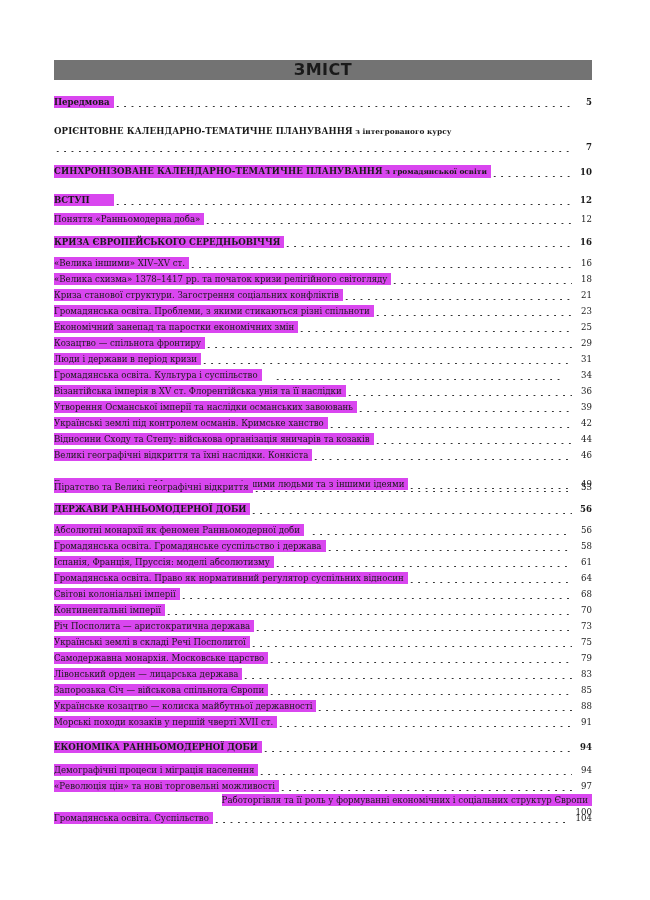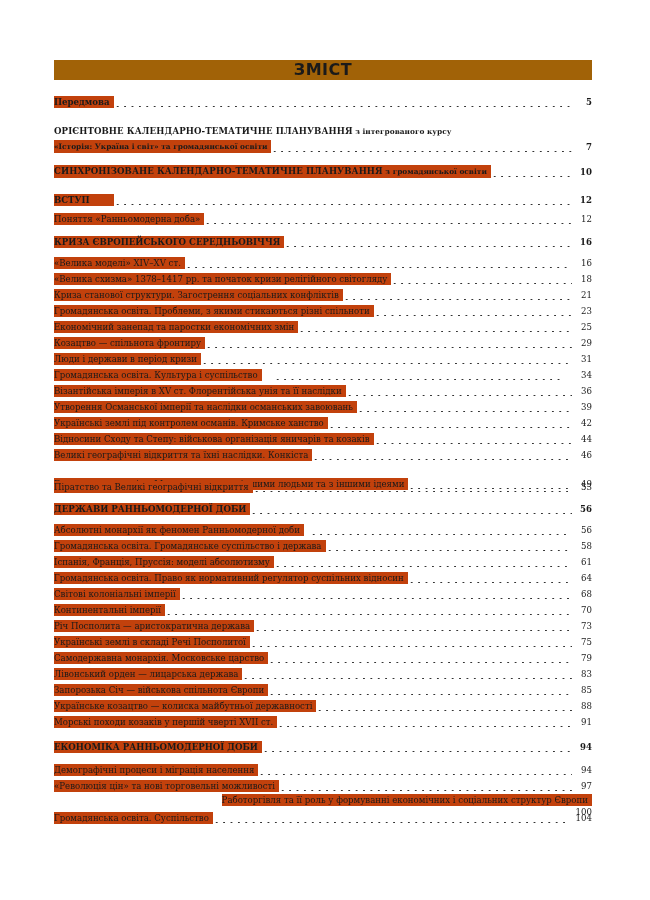--- a/index.html
+++ b/index.html
@@ -1,25 +1,25 @@
 <!DOCTYPE html>
 <html><head>
   <meta charset="utf-8">
   <style>
     html, body { margin: 0; padding: 0; background: #ffffff; }
     body { width: 650px; height: 900px; position: relative; overflow: hidden;
            font-family: "DejaVu Serif", "Liberation Serif", serif; color: #1a1a1a; }
     .title-bar { position: absolute; left: 54px; top: 60px; width: 538px; height: 20px;
-                 background: #a16207; text-align: center; }
+                 background: #737373; text-align: center; }
     .title-bar span { font-family: "DejaVu Sans", "Liberation Sans", sans-serif; font-weight: bold;
                       font-size: 16px; line-height: 20px; letter-spacing: 0.5px; color: #1a1a1a; }
     .toc { position: absolute; left: 54px; top: 94px; width: 538px; }
     .row { position: absolute; left: 0; width: 538px; height: 14px; display: flex; align-items: flex-end;
            font-size: 8.6px; line-height: 12px; white-space: nowrap; }
-    .row .label { flex: 0 0 auto; padding-right: 4px; background: #c2410c; }
+    .row .label { flex: 0 0 auto; padding-right: 4px; background: #d946ef; }
     .row .label .sub { font-weight: bold; font-size: 7.4px; }
     .row .leader { flex: 1 1 auto; height: 12px; margin-right: 6px;
                    background-image: radial-gradient(circle, #333 0.7px, transparent 0.9px);
                    background-size: 7.4px 3px; background-repeat: repeat-x; background-position: 0 9px; }
     .row .page { flex: 0 0 auto; text-align: right; min-width: 14px; }
     .row.section .label, .row.section .page { font-weight: bold; }
     .row.section .label .caps { font-size: 8.6px; letter-spacing: 0.1px; }
     .row.twoline-top { align-items: flex-end; }
     .row.twoline-top .label { background: transparent; }
   </style>
@@ -37,21 +37,20 @@
     <span class="leader"></span>
     <span class="page">5</span>
   </div>
 
   <div class="row section twoline-top" style="top:30px;">
     <span class="label">
       <span class="caps">ОРІЄНТОВНЕ КАЛЕНДАРНО-ТЕМАТИЧНЕ ПЛАНУВАННЯ</span><span class="sub"> з інтегрованого курсу</span>
     </span>
   </div>
   <div class="row section" style="top:45px;">
-    <span class="label"><span class="sub">«Історія: Україна і світ» та громадянської освіти</span></span>
     <span class="leader"></span>
     <span class="page">7</span>
   </div>
 
   <div class="row section" style="top:70px;">
     <span class="label">
       <span class="caps">СИНХРОНІЗОВАНЕ КАЛЕНДАРНО-ТЕМАТИЧНЕ ПЛАНУВАННЯ</span><span class="sub"> з громадянської освіти</span>
     </span>
     <span class="leader"></span>
     <span class="page">10</span>
@@ -67,21 +66,21 @@
     <span class="leader"></span>
     <span class="page">12</span>
   </div>
 
   <div class="row section" style="top:140px;">
     <span class="label">КРИЗА ЄВРОПЕЙСЬКОГО СЕРЕДНЬОВІЧЧЯ</span>
     <span class="leader"></span>
     <span class="page">16</span>
   </div>
   <div class="row" style="top:161px;">
-      <span class="label">«Велика моделі» XIV–XV ст.</span>
+      <span class="label">«Велика іншими» XIV–XV ст.</span>
       <span class="leader"></span>
       <span class="page">16</span>
     </div>
   <div class="row" style="top:177px;">
       <span class="label">«Велика схизма» 1378–1417 рр. та початок кризи релігійного світогляду</span>
       <span class="leader"></span>
       <span class="page">18</span>
     </div>
   <div class="row" style="top:193px;">
       <span class="label">Криза станової структури. Загострення соціальних конфліктів</span>

